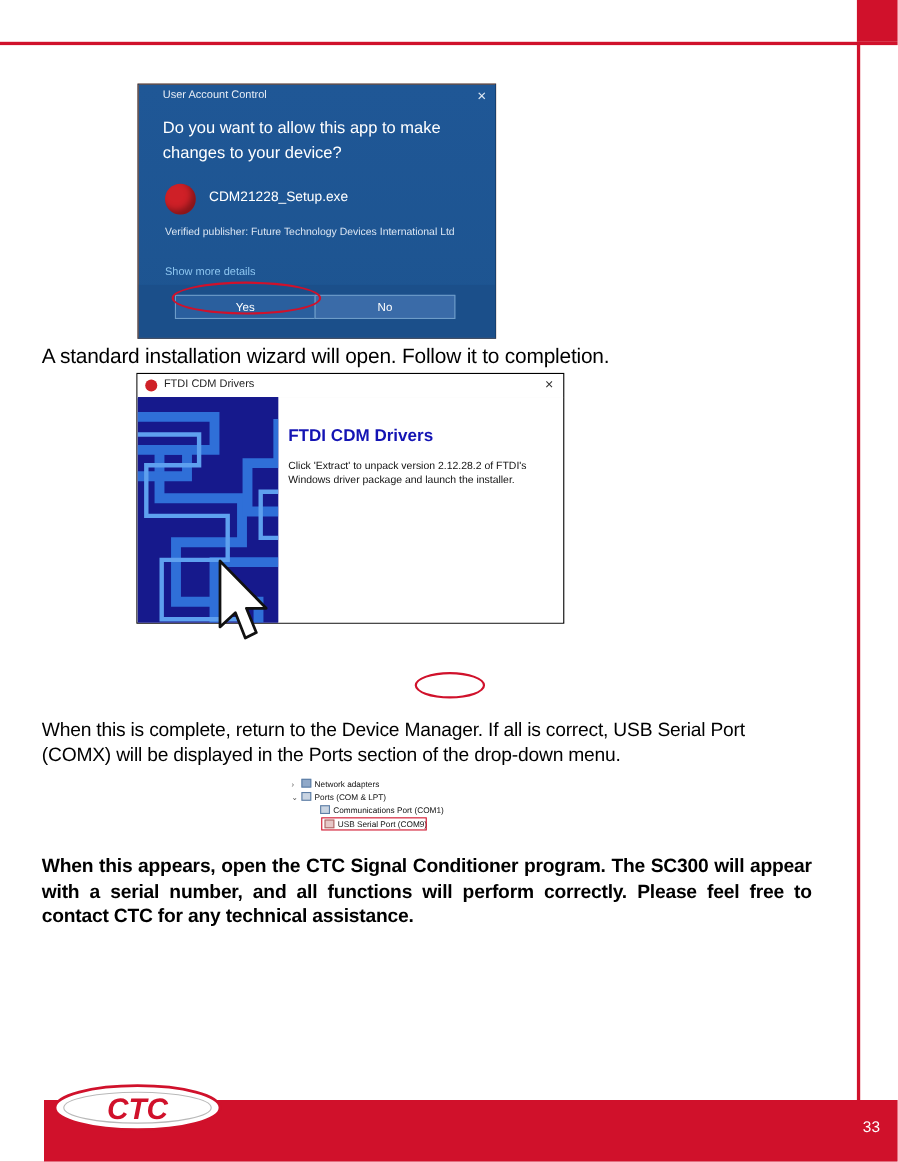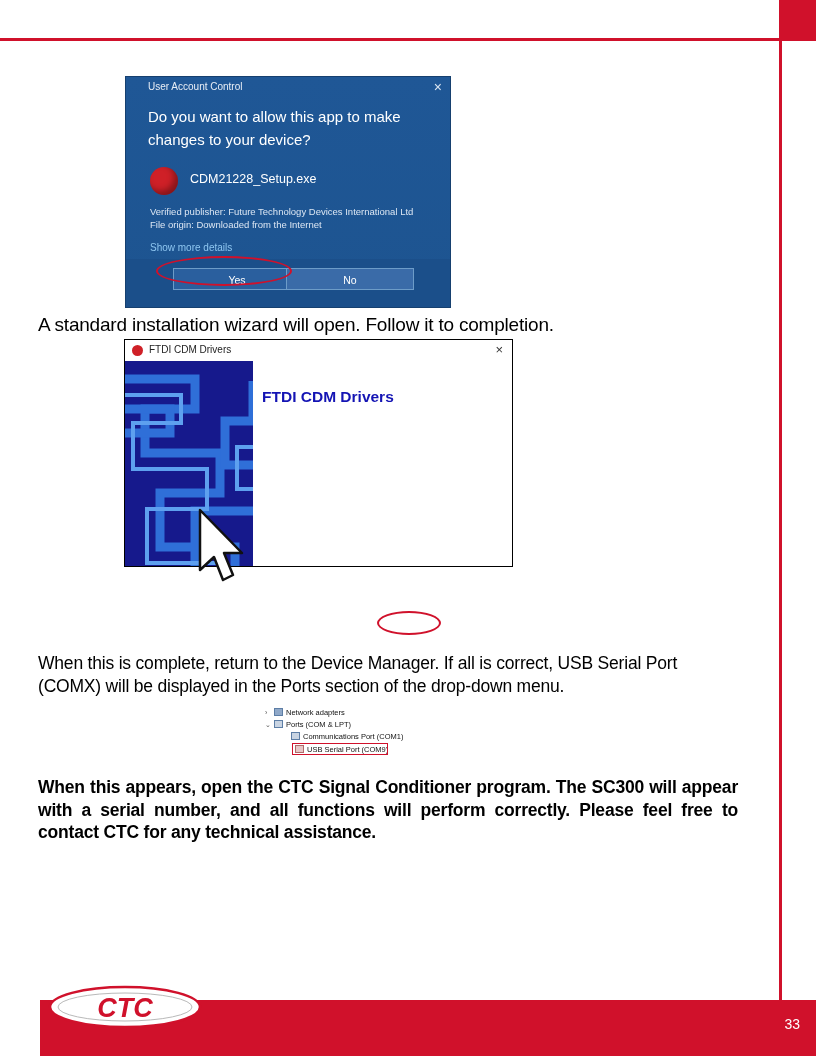--- a/index.html
+++ b/index.html
@@ -180,21 +180,21 @@
     top: 9px;
     width: 128px; height: 22px;
     background: #2a5f9e;
     border: 1px solid #6d9cc8;
     color: #ffffff;
     font-size: 10.5px;
     text-align: center;
     line-height: 22px;
     box-sizing: border-box;
   }
-  .uac-btn-yes { left: 33px; margin-left: 14px; }
+  .uac-btn-yes { left: 33px; }
   .uac-btn-no  { left: 160px; background:#3a6ba8; }
   .ellipse-hl {
     position: absolute;
     border: 2px solid #d0112b;
     border-radius: 50%;
     pointer-events: none;
   }
   .ellipse-yes {
     left: 156px;
     top: 256px;
@@ -369,21 +369,20 @@
     </div>
     <div class="uac-heading">Do you want to allow this app to make changes to your device?</div>
 
     <div class="uac-filerow">
       <span class="uac-fileicon"></span>
       <span class="uac-filename">CDM21228_Setup.exe</span>
     </div>
 
     <div class="uac-meta">
       <div>Verified publisher: Future Technology Devices International Ltd</div>
-      <div>File origin: Downloaded from the Internet</div>
     </div>
 
     <a class="uac-more" href="#">Show more details</a>
 
     <div class="uac-buttons">
       <div class="uac-btn uac-btn-yes">Yes</div>
       <div class="uac-btn uac-btn-no">No</div>
     </div>
   </div>
 </div>
@@ -409,20 +408,21 @@
           <path d="M128 150 H70 V210 H-5"></path>
         </g>
         <g fill="none" stroke="#5ea0ef" stroke-width="4">
           <path d="M-5 34 H56 V62 H8 V108 H82 V148 H22 V202 H98 V246"></path>
           <path d="M128 86 H112 V128 H128"></path>
         </g>
       </svg>
     </div>
 
     <div class="ftdi-h1">FTDI CDM Drivers</div>
+    <div class="ftdi-desc">Click 'Extract' to unpack version 2.12.28.2 of FTDI's Windows driver package and launch the installer.</div>
     <a class="ftdi-link" href="#">www.ftdichip.com</a>
   </div>
 
   <div class="ftdi-footer">
     <div class="ftdi-btn ftdi-btn-back">&lt; Back</div>
     <div class="ftdi-btn ftdi-btn-extract">Extract</div>
     <div class="ftdi-btn ftdi-btn-cancel">Cancel</div>
   </div>
 </div>
 <div class="ellipse-hl ellipse-extract"></div>

